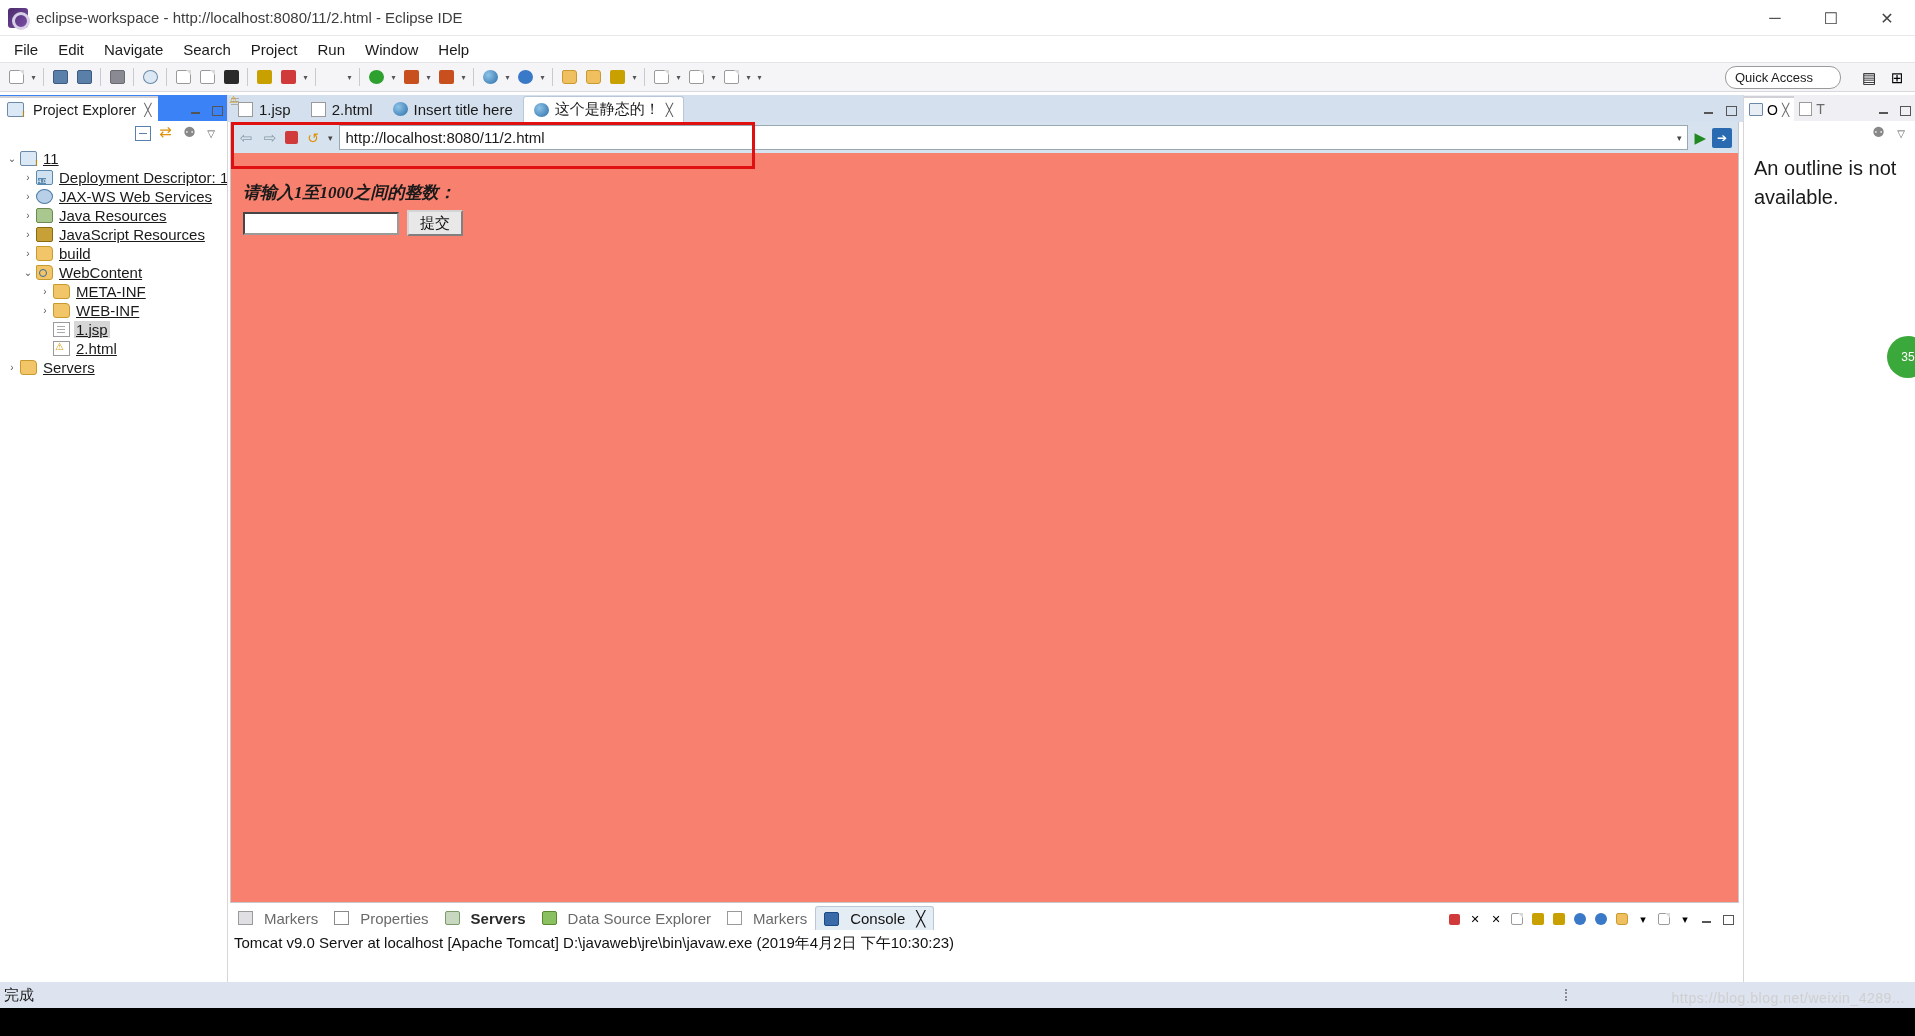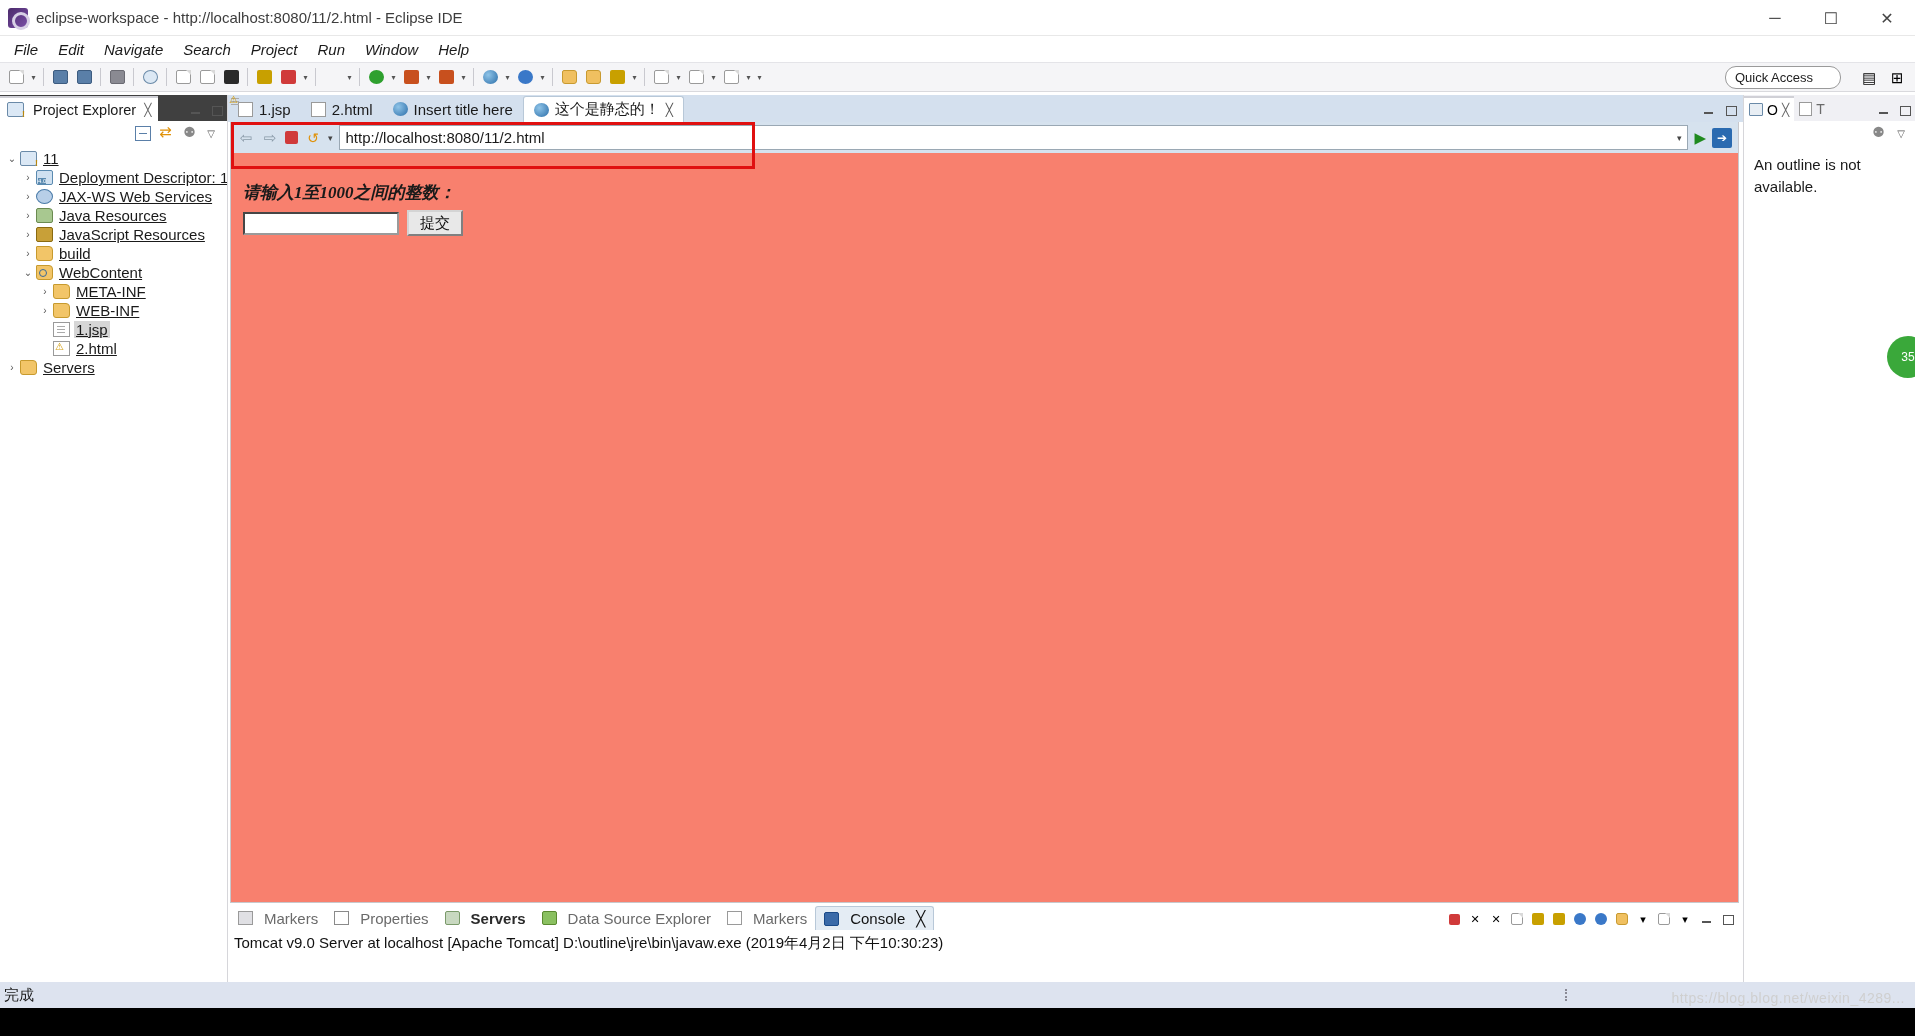--- a/index.html
+++ b/index.html
@@ -33,21 +33,21 @@
   .win-btns { position: absolute; right: 0; top: 0; height: 36px; display: flex; }
   .win-btn {
     width: 56px; height: 36px; display: flex;
     align-items: center; justify-content: center;
     color: #444; font-size: 16px;
   }
 
   
   .menubar {
     height: 26px; display: flex; align-items: center;
-    background: #ffffff; padding-left: 4px; font-style: italic;
+    background: #ffffff; padding-left: 4px;
   }
   .menu-item {
     padding: 3px 10px; font-size: 15px; color: #1a1a1a; cursor: default;
   }
 
   
   .toolbar {
     height: 30px; background: #f5f5f7;
     border-top: 1px solid #e4e4e8; border-bottom: 1px solid #d9d9dd;
     display: flex; align-items: center; padding: 0 4px;
@@ -102,21 +102,21 @@
   }
 
   
   .left-panel {
     width: 228px; background: #ffffff;
     display: flex; flex-direction: column;
     border-right: 1px solid #d6d6da;
   }
   .view-tabrow {
     height: 26px; display: flex; align-items: flex-end;
-    background: #404040; position: relative;
+    background: #3b82f6; position: relative;
   }
   .view-tab {
     display: flex; align-items: center; gap: 5px;
     height: 25px; padding: 0 7px;
     background: #ffffff; border-top: 2px solid #d0d0d6;
     font-size: 14.5px; color: #1a1a1a;
   }
   .view-tab .close-x { font-size: 12px; color: #666; margin-left: 3px; }
   .panel-minmax {
     position: absolute; right: 4px; bottom: 4px;
@@ -372,21 +372,21 @@
   .r-tab.inactive { color: #6a6a6a; }
   .ri-outline {
     width: 14px; height: 13px; background: #e8eef4;
     border: 1px solid #6a8aa8; border-radius: 1px;
   }
   .ri-doc { width: 13px; height: 14px; background: #fff; border: 1px solid #9a9a9a; }
   .r-toolrow {
     height: 24px; display: flex; align-items: center;
     justify-content: flex-end; gap: 9px; padding-right: 10px;
   }
-  .r-body { padding: 9px 10px; font-size: 15px; color: #1a1a1a; line-height: 1.45; }
+  .r-body { padding: 9px 10px; font-size: 20px; color: #1a1a1a; line-height: 1.45; }
 
   
   .statusbar {
     position: absolute; left: 0; bottom: 28px;
     width: 1915px; height: 26px;
     background: #dde3ef; display: flex; align-items: center;
     padding-left: 4px; font-size: 15px; color: #1a1a1a;
   }
   .sb-grip {
     position: absolute; left: 1565px; top: 7px;
@@ -720,21 +720,21 @@
           <span class="bpt">▾</span>
           <span class="bpt">
               <span class="mm-min"></span>
             </span>
           <span class="bpt">
               <span class="mm-max"></span>
             </span>
         </div>
       </div>
       <div class="bp-content">
-        <div class="console-line">Tomcat v9.0 Server at localhost [Apache Tomcat] D:\outline\jre\bin\javaw.exe (2019年4月2日 下午10:30:23)</div>
+        <div class="console-line">Tomcat v9.0 Server at localhost [Apache Tomcat] D:\javaweb\jre\bin\javaw.exe (2019年4月2日 下午10:30:23)</div>
         <div class="hscroll">
           <span class="hs-arrow">‹</span>
           <div class="hs-track">
             <div class="hs-thumb"></div>
           </div>
           <span class="hs-arrow">›</span>
         </div>
       </div>
     </div>
   </div>

